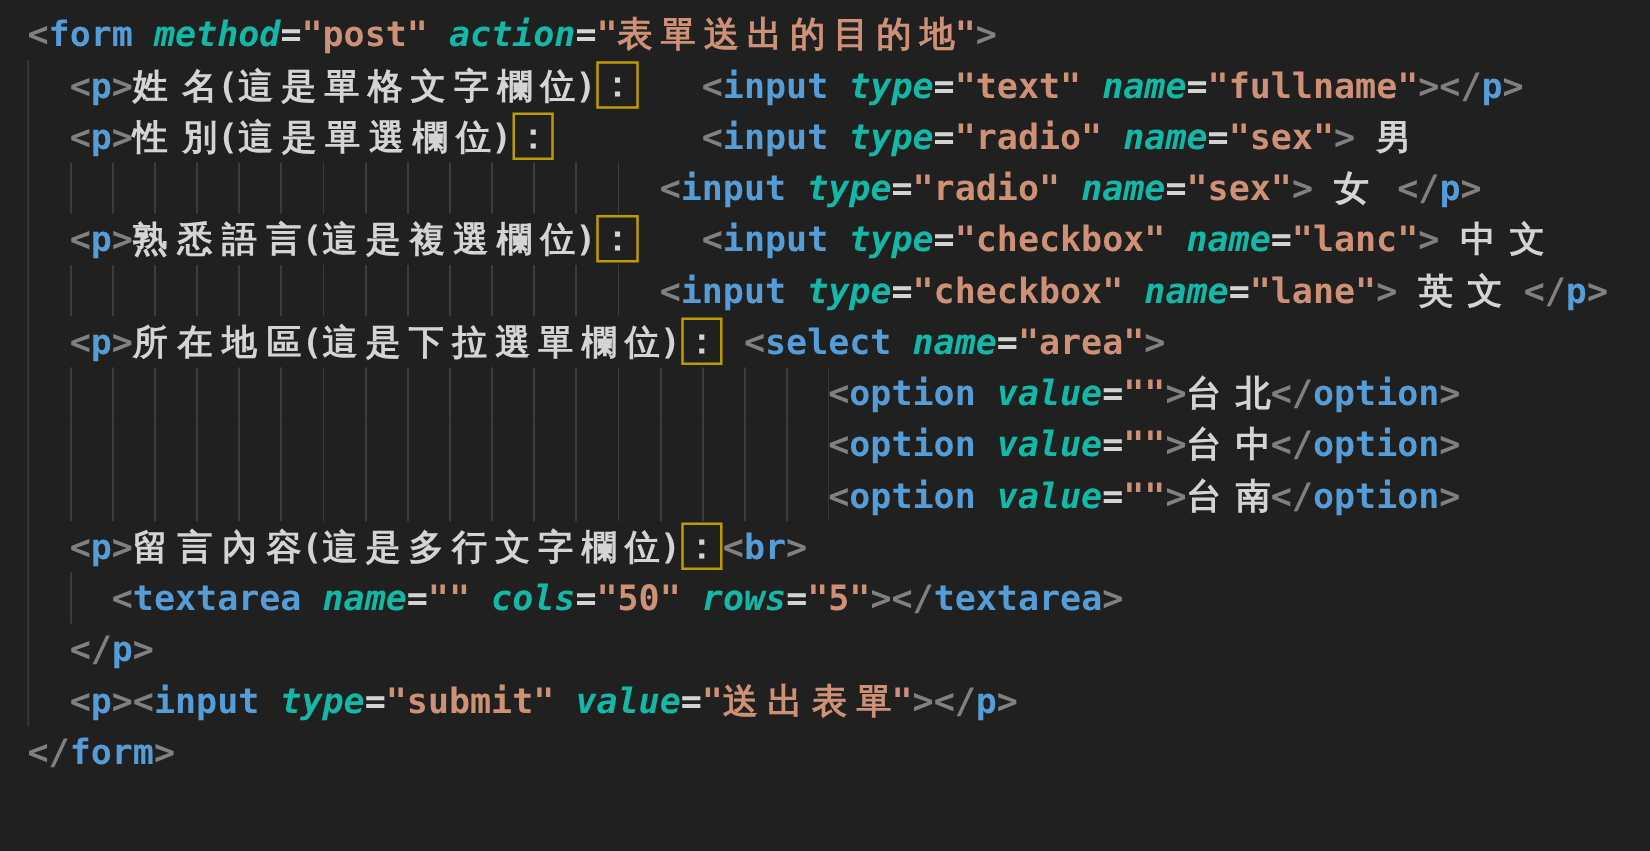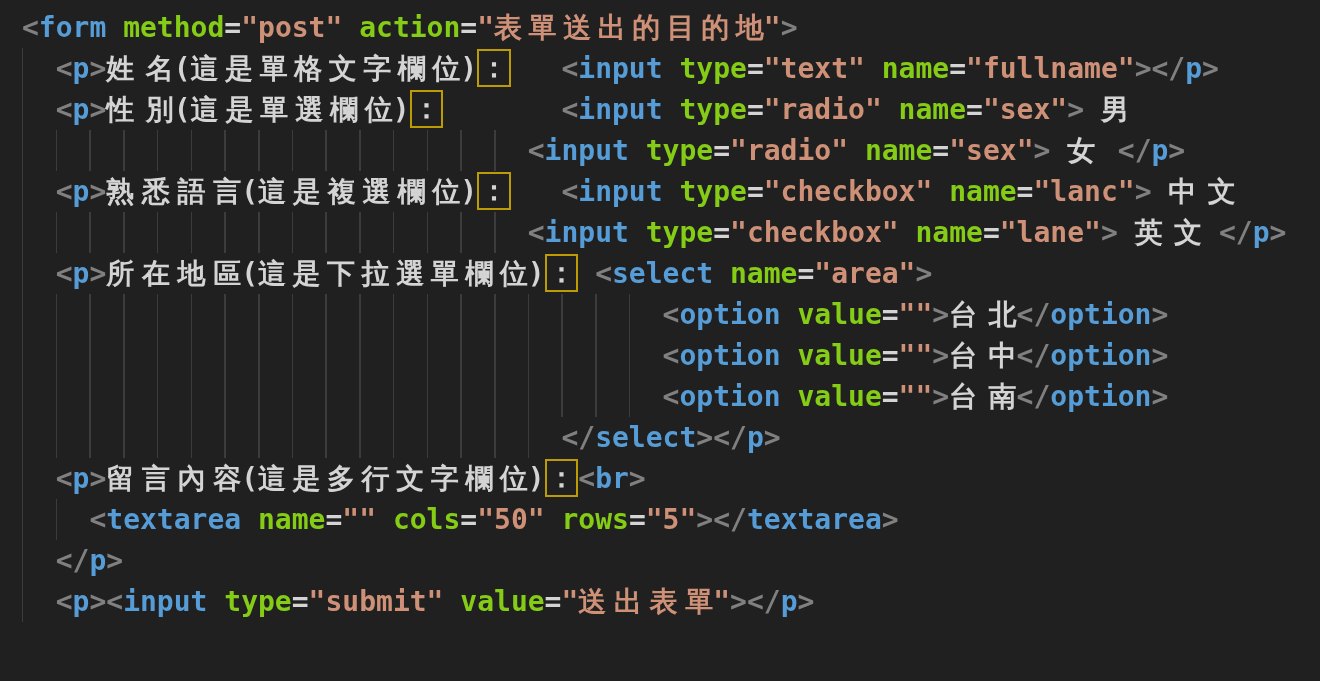--- a/index.html
+++ b/index.html
@@ -47,38 +47,38 @@
     width: 2ch;
     height: 38px;
     margin-top: 1px;
     vertical-align: top;
     box-sizing: border-box;
     border: 2px solid #bd9b03;
     text-align: center;
     line-height: 34px;
   }
   .tk-tag   { color: #569cd6; }
-  .tk-attr  { color: #84cc16; }
+  .tk-attr  { color: #14b8a6; font-style: italic; }
   .tk-str   { color: #ce9178; }
   .tk-punct { color: #808080; }
   .tk-eq    { color: #d4d4d4; }
   .tk-txt   { color: #d4d4d4; }
 </style>
 </head>
 <body>
 
 <div class="editor" id="code">
     <div class="line"><span class="tk-punct">&lt;</span><span class="tk-tag">form</span><span class="tk-txt"> </span><span class="tk-attr">method</span><span class="tk-eq">=</span><span class="tk-str">"post"</span><span class="tk-txt"> </span><span class="tk-attr">action</span><span class="tk-eq">=</span><span class="tk-str">"</span><span class="tk-str cjk" style="width: 16ch;">表單送出的目的地</span><span class="tk-str">"</span><span class="tk-punct">&gt;</span></div>
     <div class="line"><span class="indent" style="width: 2ch;"></span><span class="tk-punct">&lt;</span><span class="tk-tag">p</span><span class="tk-punct">&gt;</span><span class="tk-txt cjk" style="width: 4ch;">姓名</span><span class="tk-txt">(</span><span class="tk-txt cjk" style="width: 16ch;">這是單格文字欄位</span><span class="tk-txt">)</span><span class="tk-txt u-box">：</span><span class="tk-txt">   </span><span class="tk-punct">&lt;</span><span class="tk-tag">input</span><span class="tk-txt"> </span><span class="tk-attr">type</span><span class="tk-eq">=</span><span class="tk-str">"text"</span><span class="tk-txt"> </span><span class="tk-attr">name</span><span class="tk-eq">=</span><span class="tk-str">"fullname"</span><span class="tk-punct">&gt;&lt;/</span><span class="tk-tag">p</span><span class="tk-punct">&gt;</span></div>
     <div class="line"><span class="indent" style="width: 2ch;"></span><span class="tk-punct">&lt;</span><span class="tk-tag">p</span><span class="tk-punct">&gt;</span><span class="tk-txt cjk" style="width: 4ch;">性別</span><span class="tk-txt">(</span><span class="tk-txt cjk" style="width: 12ch;">這是單選欄位</span><span class="tk-txt">)</span><span class="tk-txt u-box">：</span><span class="tk-txt">       </span><span class="tk-punct">&lt;</span><span class="tk-tag">input</span><span class="tk-txt"> </span><span class="tk-attr">type</span><span class="tk-eq">=</span><span class="tk-str">"radio"</span><span class="tk-txt"> </span><span class="tk-attr">name</span><span class="tk-eq">=</span><span class="tk-str">"sex"</span><span class="tk-punct">&gt;</span><span class="tk-txt"> </span><span class="tk-txt cjk" style="width: 2ch;">男</span></div>
     <div class="line"><span class="indent" style="width: 30ch;"></span><span class="tk-punct">&lt;</span><span class="tk-tag">input</span><span class="tk-txt"> </span><span class="tk-attr">type</span><span class="tk-eq">=</span><span class="tk-str">"radio"</span><span class="tk-txt"> </span><span class="tk-attr">name</span><span class="tk-eq">=</span><span class="tk-str">"sex"</span><span class="tk-punct">&gt;</span><span class="tk-txt"> </span><span class="tk-txt cjk" style="width: 2ch;">女</span><span class="tk-txt"> </span><span class="tk-punct">&lt;/</span><span class="tk-tag">p</span><span class="tk-punct">&gt;</span></div>
     <div class="line"><span class="indent" style="width: 2ch;"></span><span class="tk-punct">&lt;</span><span class="tk-tag">p</span><span class="tk-punct">&gt;</span><span class="tk-txt cjk" style="width: 8ch;">熟悉語言</span><span class="tk-txt">(</span><span class="tk-txt cjk" style="width: 12ch;">這是複選欄位</span><span class="tk-txt">)</span><span class="tk-txt u-box">：</span><span class="tk-txt">   </span><span class="tk-punct">&lt;</span><span class="tk-tag">input</span><span class="tk-txt"> </span><span class="tk-attr">type</span><span class="tk-eq">=</span><span class="tk-str">"checkbox"</span><span class="tk-txt"> </span><span class="tk-attr">name</span><span class="tk-eq">=</span><span class="tk-str">"lanc"</span><span class="tk-punct">&gt;</span><span class="tk-txt"> </span><span class="tk-txt cjk" style="width: 4ch;">中文</span></div>
     <div class="line"><span class="indent" style="width: 30ch;"></span><span class="tk-punct">&lt;</span><span class="tk-tag">input</span><span class="tk-txt"> </span><span class="tk-attr">type</span><span class="tk-eq">=</span><span class="tk-str">"checkbox"</span><span class="tk-txt"> </span><span class="tk-attr">name</span><span class="tk-eq">=</span><span class="tk-str">"lane"</span><span class="tk-punct">&gt;</span><span class="tk-txt"> </span><span class="tk-txt cjk" style="width: 4ch;">英文</span><span class="tk-txt"> </span><span class="tk-punct">&lt;/</span><span class="tk-tag">p</span><span class="tk-punct">&gt;</span></div>
     <div class="line"><span class="indent" style="width: 2ch;"></span><span class="tk-punct">&lt;</span><span class="tk-tag">p</span><span class="tk-punct">&gt;</span><span class="tk-txt cjk" style="width: 8ch;">所在地區</span><span class="tk-txt">(</span><span class="tk-txt cjk" style="width: 16ch;">這是下拉選單欄位</span><span class="tk-txt">)</span><span class="tk-txt u-box">：</span><span class="tk-txt"> </span><span class="tk-punct">&lt;</span><span class="tk-tag">select</span><span class="tk-txt"> </span><span class="tk-attr">name</span><span class="tk-eq">=</span><span class="tk-str">"area"</span><span class="tk-punct">&gt;</span></div>
     <div class="line"><span class="indent" style="width: 38ch;"></span><span class="tk-punct">&lt;</span><span class="tk-tag">option</span><span class="tk-txt"> </span><span class="tk-attr">value</span><span class="tk-eq">=</span><span class="tk-str">""</span><span class="tk-punct">&gt;</span><span class="tk-txt cjk" style="width: 4ch;">台北</span><span class="tk-punct">&lt;/</span><span class="tk-tag">option</span><span class="tk-punct">&gt;</span></div>
     <div class="line"><span class="indent" style="width: 38ch;"></span><span class="tk-punct">&lt;</span><span class="tk-tag">option</span><span class="tk-txt"> </span><span class="tk-attr">value</span><span class="tk-eq">=</span><span class="tk-str">""</span><span class="tk-punct">&gt;</span><span class="tk-txt cjk" style="width: 4ch;">台中</span><span class="tk-punct">&lt;/</span><span class="tk-tag">option</span><span class="tk-punct">&gt;</span></div>
     <div class="line"><span class="indent" style="width: 38ch;"></span><span class="tk-punct">&lt;</span><span class="tk-tag">option</span><span class="tk-txt"> </span><span class="tk-attr">value</span><span class="tk-eq">=</span><span class="tk-str">""</span><span class="tk-punct">&gt;</span><span class="tk-txt cjk" style="width: 4ch;">台南</span><span class="tk-punct">&lt;/</span><span class="tk-tag">option</span><span class="tk-punct">&gt;</span></div>
-    <div class="line"><span class="indent" style="width: 32ch;"></span><span class="tk-punct">&lt;/</span><span class="tk-tag">select</span><span class="tk-punct">&gt;&lt;/</span><span class="tk-tag">p</span><span class="tk-punct">&gt;</span></div>
     <div class="line"><span class="indent" style="width: 2ch;"></span><span class="tk-punct">&lt;</span><span class="tk-tag">p</span><span class="tk-punct">&gt;</span><span class="tk-txt cjk" style="width: 8ch;">留言內容</span><span class="tk-txt">(</span><span class="tk-txt cjk" style="width: 16ch;">這是多行文字欄位</span><span class="tk-txt">)</span><span class="tk-txt u-box">：</span><span class="tk-punct">&lt;</span><span class="tk-tag">br</span><span class="tk-punct">&gt;</span></div>
     <div class="line"><span class="indent" style="width: 4ch;"></span><span class="tk-punct">&lt;</span><span class="tk-tag">textarea</span><span class="tk-txt"> </span><span class="tk-attr">name</span><span class="tk-eq">=</span><span class="tk-str">""</span><span class="tk-txt"> </span><span class="tk-attr">cols</span><span class="tk-eq">=</span><span class="tk-str">"50"</span><span class="tk-txt"> </span><span class="tk-attr">rows</span><span class="tk-eq">=</span><span class="tk-str">"5"</span><span class="tk-punct">&gt;&lt;/</span><span class="tk-tag">textarea</span><span class="tk-punct">&gt;</span></div>
     <div class="line"><span class="indent" style="width: 2ch;"></span><span class="tk-punct">&lt;/</span><span class="tk-tag">p</span><span class="tk-punct">&gt;</span></div>
     <div class="line"><span class="indent" style="width: 2ch;"></span><span class="tk-punct">&lt;</span><span class="tk-tag">p</span><span class="tk-punct">&gt;&lt;</span><span class="tk-tag">input</span><span class="tk-txt"> </span><span class="tk-attr">type</span><span class="tk-eq">=</span><span class="tk-str">"submit"</span><span class="tk-txt"> </span><span class="tk-attr">value</span><span class="tk-eq">=</span><span class="tk-str">"</span><span class="tk-str cjk" style="width: 8ch;">送出表單</span><span class="tk-str">"</span><span class="tk-punct">&gt;&lt;/</span><span class="tk-tag">p</span><span class="tk-punct">&gt;</span></div>
+    <div class="line"><span class="tk-punct">&lt;/</span><span class="tk-tag">form</span><span class="tk-punct">&gt;</span></div>
   </div>
 
 </body></html>

